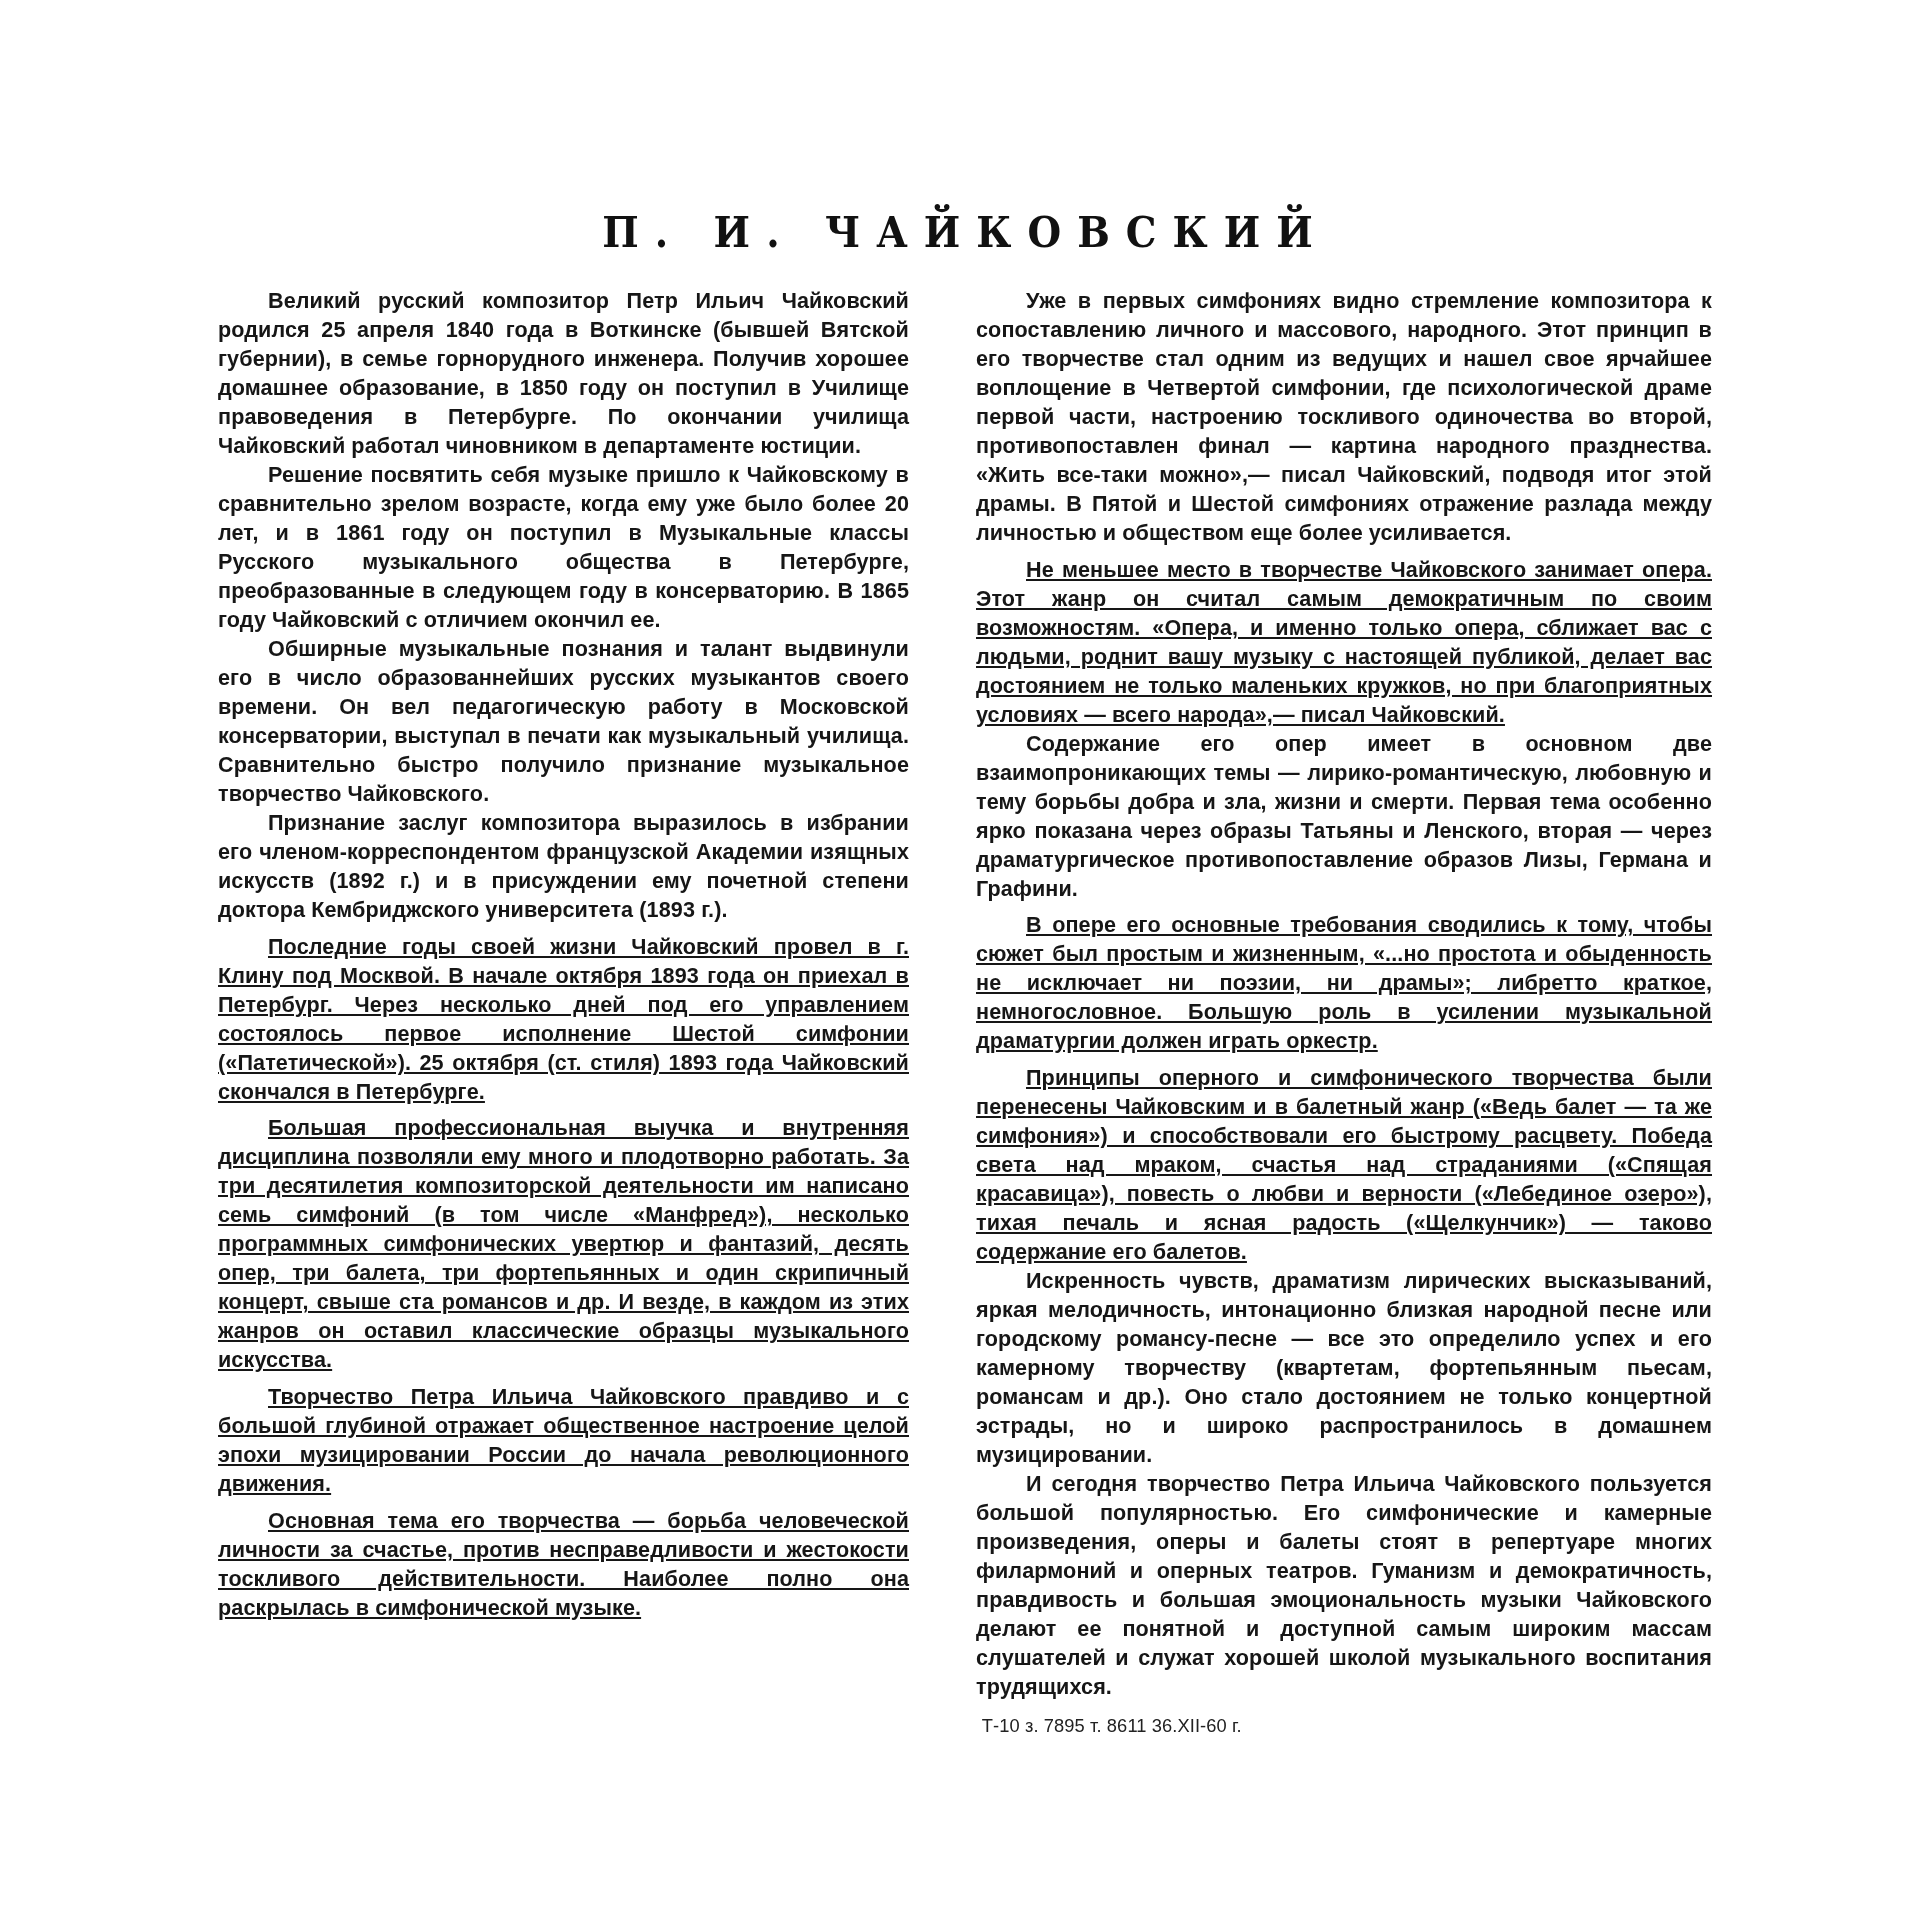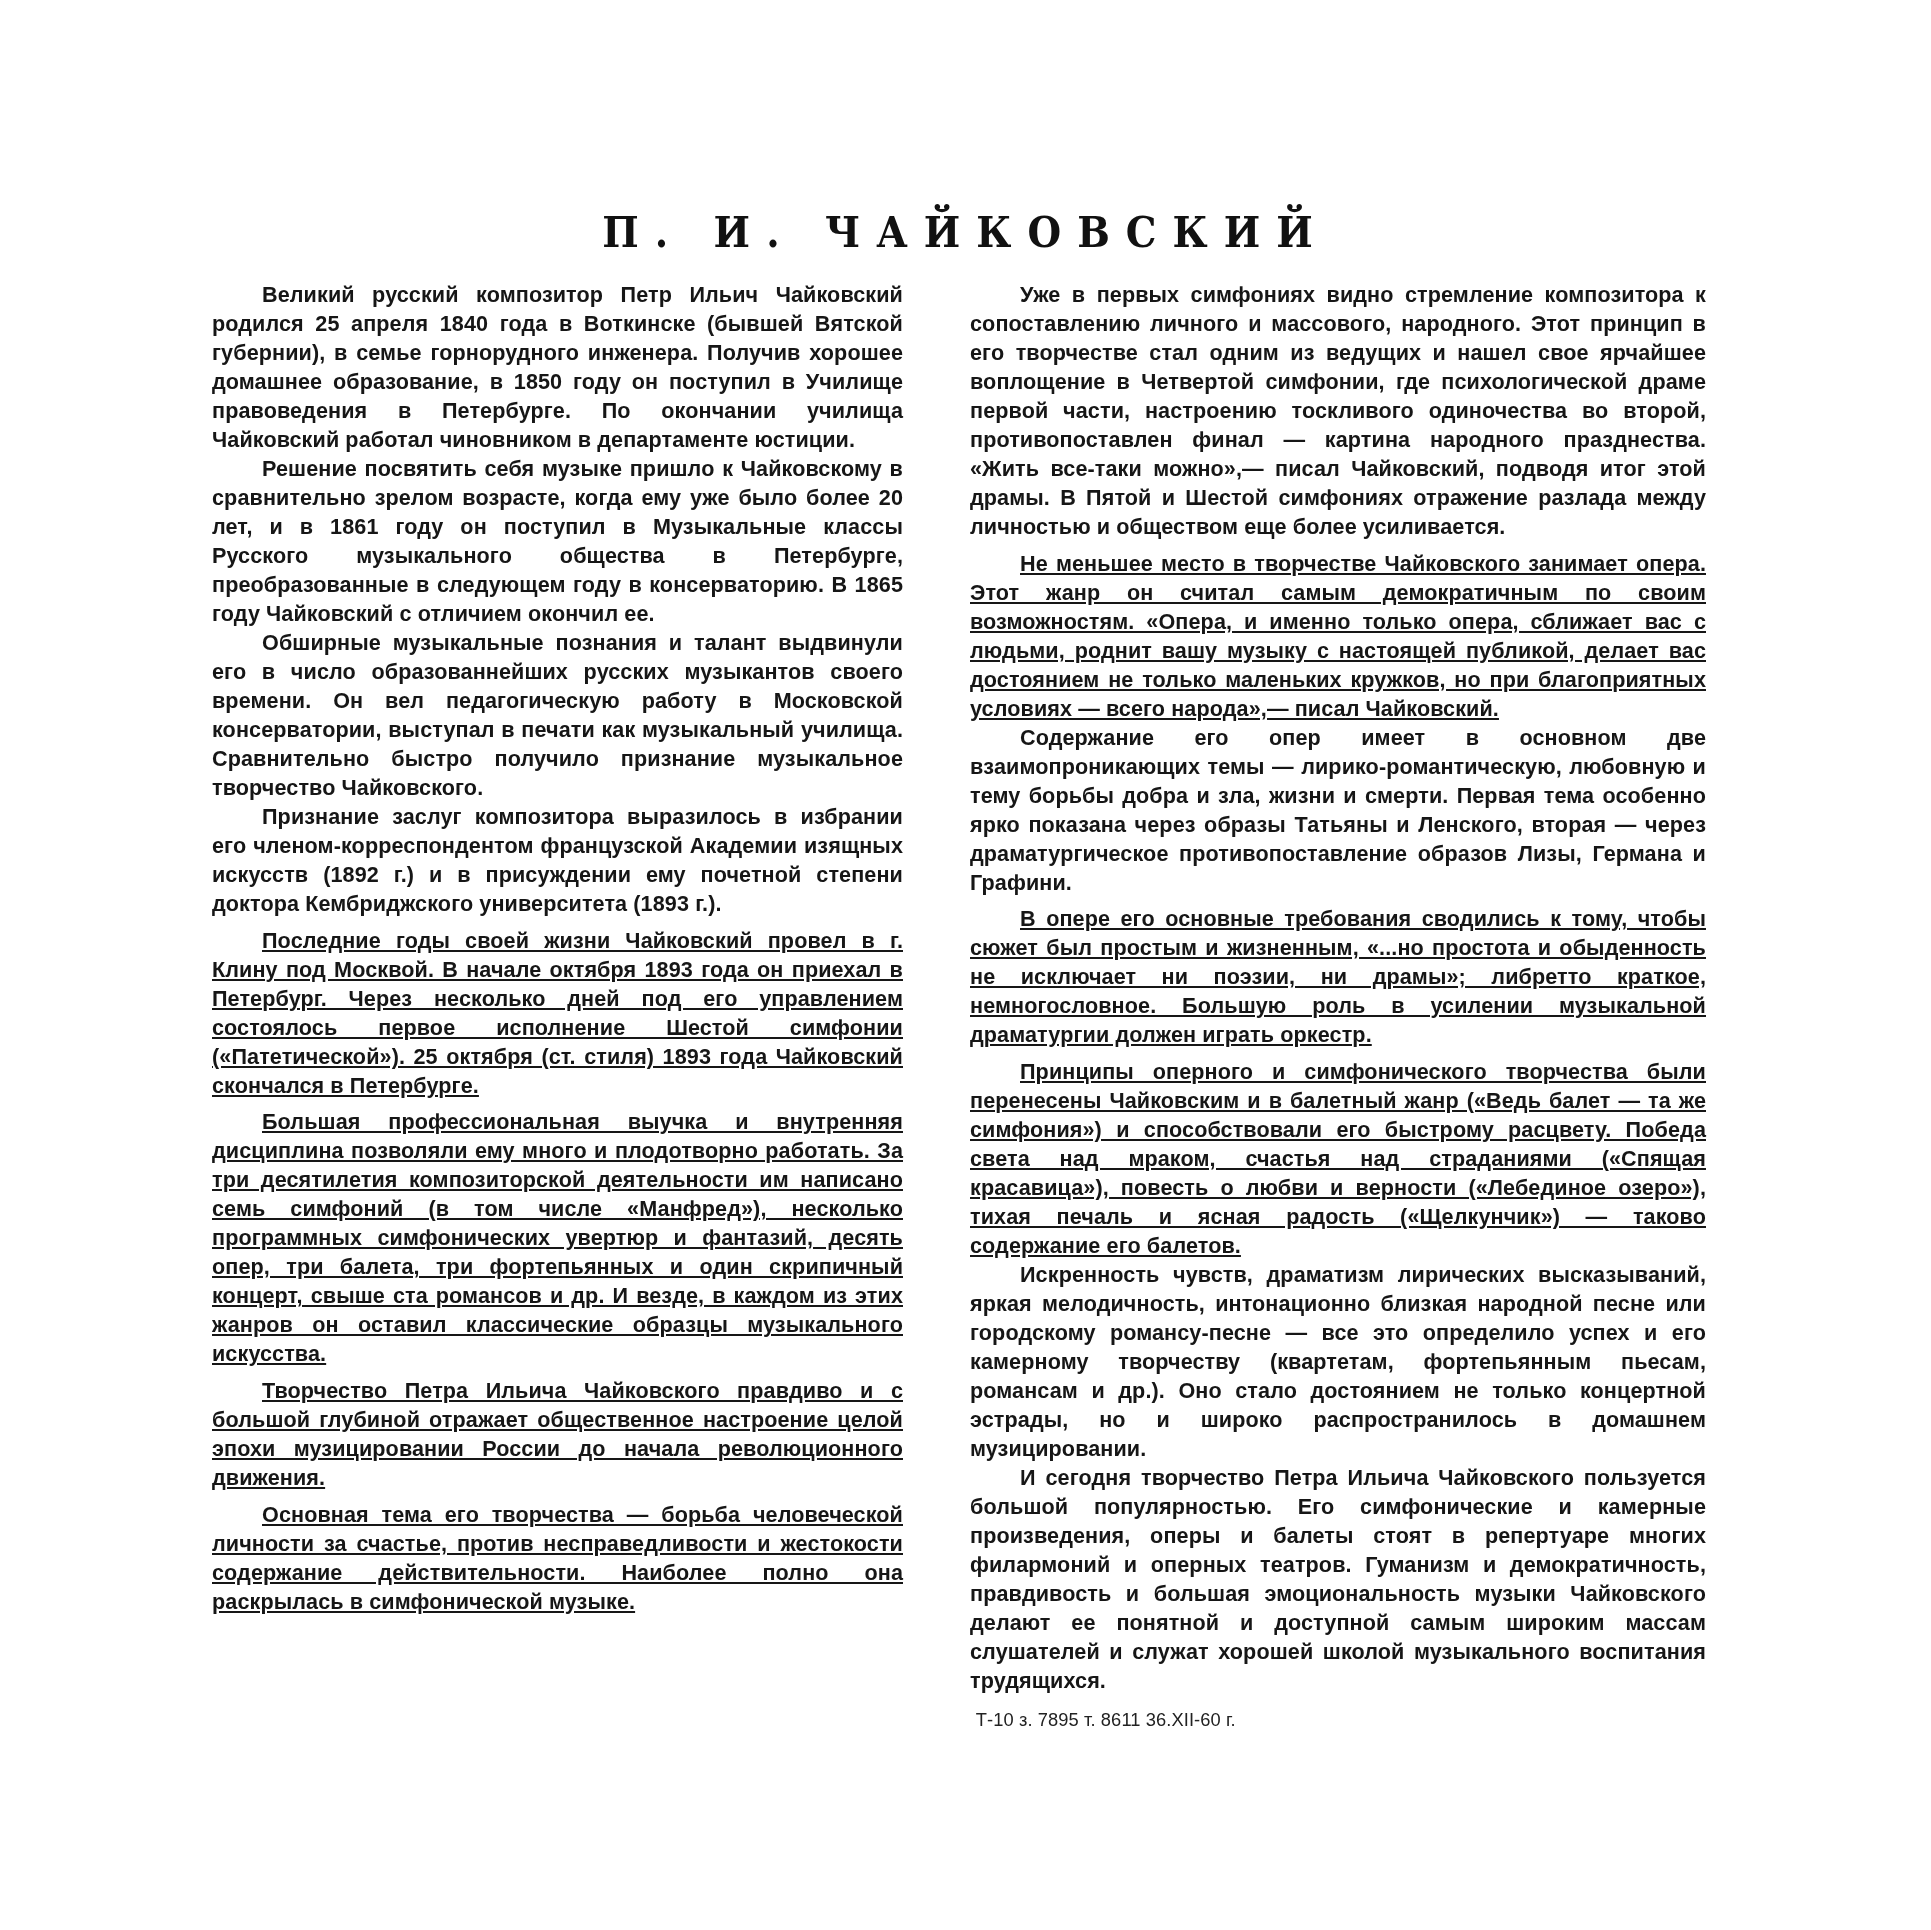--- a/index.html
+++ b/index.html
@@ -17,26 +17,27 @@
     text-align: center;
     font-family: "DejaVu Serif", serif;
     font-weight: bold;
     font-size: 42px;
     letter-spacing: 17.4px;
     color: #111;
     transform: scaleX(0.92);
   }
   .col {
     position: absolute;
-    top: 280px;
+    top: 286px;
     font-size: 21.6px;
     line-height: 29px;
     text-align: justify;
     font-weight: bold;
     letter-spacing: 0.1px;
+    margin-left: 6px;
   }
   .col.left { left: 212px; width: 691px; }
   .col.right { left: 970px; width: 736px; }
   .para {
     margin: 0 0 0 0;
     text-indent: 50px;
     white-space: pre-line;
     text-align: justify;
     text-align-last: left;
   }
@@ -55,21 +56,21 @@
 <h1 class="title">П. И. ЧАЙКОВСКИЙ</h1>
 
 <div class="col left">
   <p class="para">Великий русский композитор Петр Ильич Чайковский родился 25 апреля 1840 года в Воткинске (бывшей Вятской губернии), в семье горнорудного инженера. Получив хорошее домашнее образование, в 1850 году он поступил в Училище правоведения в Петербурге. По окончании училища Чайковский работал чиновником в департаменте юстиции.</p>
   <p class="para">Решение посвятить себя музыке пришло к Чайковскому в сравнительно зрелом возрасте, когда ему уже было более 20 лет, и в 1861 году он поступил в Музыкальные классы Русского музыкального общества в Петербурге, преобразованные в следующем году в консерваторию. В 1865 году Чайковский с отличием окончил ее.</p>
   <p class="para">Обширные музыкальные познания и талант выдвинули его в число образованнейших русских музыкантов своего времени. Он вел педагогическую работу в Московской консерватории, выступал в печати как музыкальный училища. Сравнительно быстро получило признание музыкальное творчество Чайковского.</p>
   <p class="para">Признание заслуг композитора выразилось в избрании его членом-корреспондентом французской Академии изящных искусств (1892 г.) и в присуждении ему почетной степени доктора Кембриджского университета (1893 г.).</p>
   <p class="para gap">Последние годы своей жизни Чайковский провел в г. Клину под Москвой. В начале октября 1893 года он приехал в Петербург. Через несколько дней под его управлением состоялось первое исполнение Шестой симфонии («Патетической»). 25 октября (ст. стиля) 1893 года Чайковский скончался в Петербурге.</p>
   <p class="para gap">Большая профессиональная выучка и внутренняя дисциплина позволяли ему много и плодотворно работать. За три десятилетия композиторской деятельности им написано семь симфоний (в том числе «Манфред»), несколько программных симфонических увертюр и фантазий, десять опер, три балета, три фортепьянных и один скрипичный концерт, свыше ста романсов и др. И везде, в каждом из этих жанров он оставил классические образцы музыкального искусства.</p>
   <p class="para gap">Творчество Петра Ильича Чайковского правдиво и с большой глубиной отражает общественное настроение целой эпохи музицировании России до начала революционного движения.</p>
-  <p class="para gap">Основная тема его творчества — борьба человеческой личности за счастье, против несправедливости и жестокости содержание действительности. Наиболее полно она раскрылась в симфонической музыке.</p>
+  <p class="para gap">Основная тема его творчества — борьба человеческой личности за счастье, против несправедливости и жестокости тоскливого действительности. Наиболее полно она раскрылась в симфонической музыке.</p>
 </div>
 
 <div class="col right">
   <p class="para">Уже в первых симфониях видно стремление композитора к сопоставлению личного и массового, народного. Этот принцип в его творчестве стал одним из ведущих и нашел свое ярчайшее воплощение в Четвертой симфонии, где психологической драме первой части, настроению тоскливого одиночества во второй, противопоставлен финал — картина народного празднества. «Жить все-таки можно»,— писал Чайковский, подводя итог этой драмы. В Пятой и Шестой симфониях отражение разлада между личностью и обществом еще более усиливается.</p>
   <p class="para gap">Не меньшее место в творчестве Чайковского занимает опера. Этот жанр он считал самым демократичным по своим возможностям. «Опера, и именно только опера, сближает вас с людьми, роднит вашу музыку с настоящей публикой, делает вас достоянием не только маленьких кружков, но при благоприятных условиях — всего народа»,— писал Чайковский.</p>
   <p class="para">Содержание его опер имеет в основном две взаимопроникающих темы — лирико-романтическую, любовную и тему борьбы добра и зла, жизни и смерти. Первая тема особенно ярко показана через образы Татьяны и Ленского, вторая — через драматургическое противопоставление образов Лизы, Германа и Графини.</p>
   <p class="para gap">В опере его основные требования сводились к тому, чтобы сюжет был простым и жизненным, «...но простота и обыденность не исключает ни поэзии, ни драмы»; либретто краткое, немногословное. Большую роль в усилении музыкальной драматургии должен играть оркестр.</p>
   <p class="para gap">Принципы оперного и симфонического творчества были перенесены Чайковским и в балетный жанр («Ведь балет — та же симфония») и способствовали его быстрому расцвету. Победа света над мраком, счастья над страданиями («Спящая красавица»), повесть о любви и верности («Лебединое озеро»), тихая печаль и ясная радость («Щелкунчик») — таково содержание его балетов.</p>
   <p class="para">Искренность чувств, драматизм лирических высказываний, яркая мелодичность, интонационно близкая народной песне или городскому романсу-песне — все это определило успех и его камерному творчеству (квартетам, фортепьянным пьесам, романсам и др.). Оно стало достоянием не только концертной эстрады, но и широко распространилось в домашнем музицировании.</p>
   <p class="para">И сегодня творчество Петра Ильича Чайковского пользуется большой популярностью. Его симфонические и камерные произведения, оперы и балеты стоят в репертуаре многих филармоний и оперных театров. Гуманизм и демократичность, правдивость и большая эмоциональность музыки Чайковского делают ее понятной и доступной самым широким массам слушателей и служат хорошей школой музыкального воспитания трудящихся.</p>

